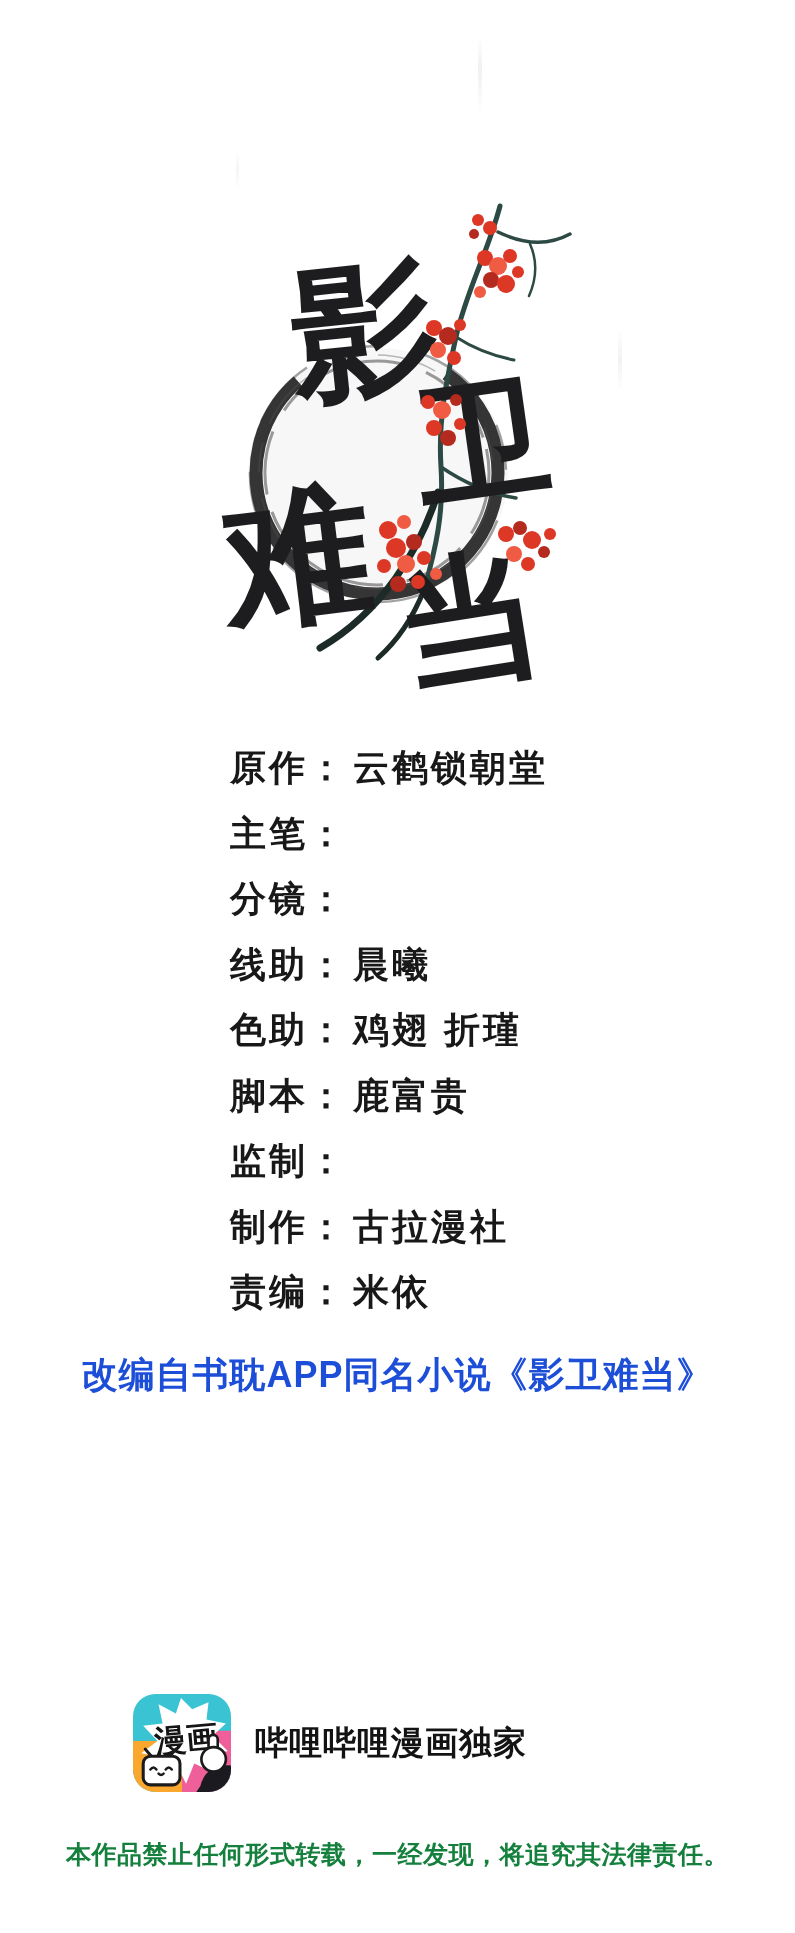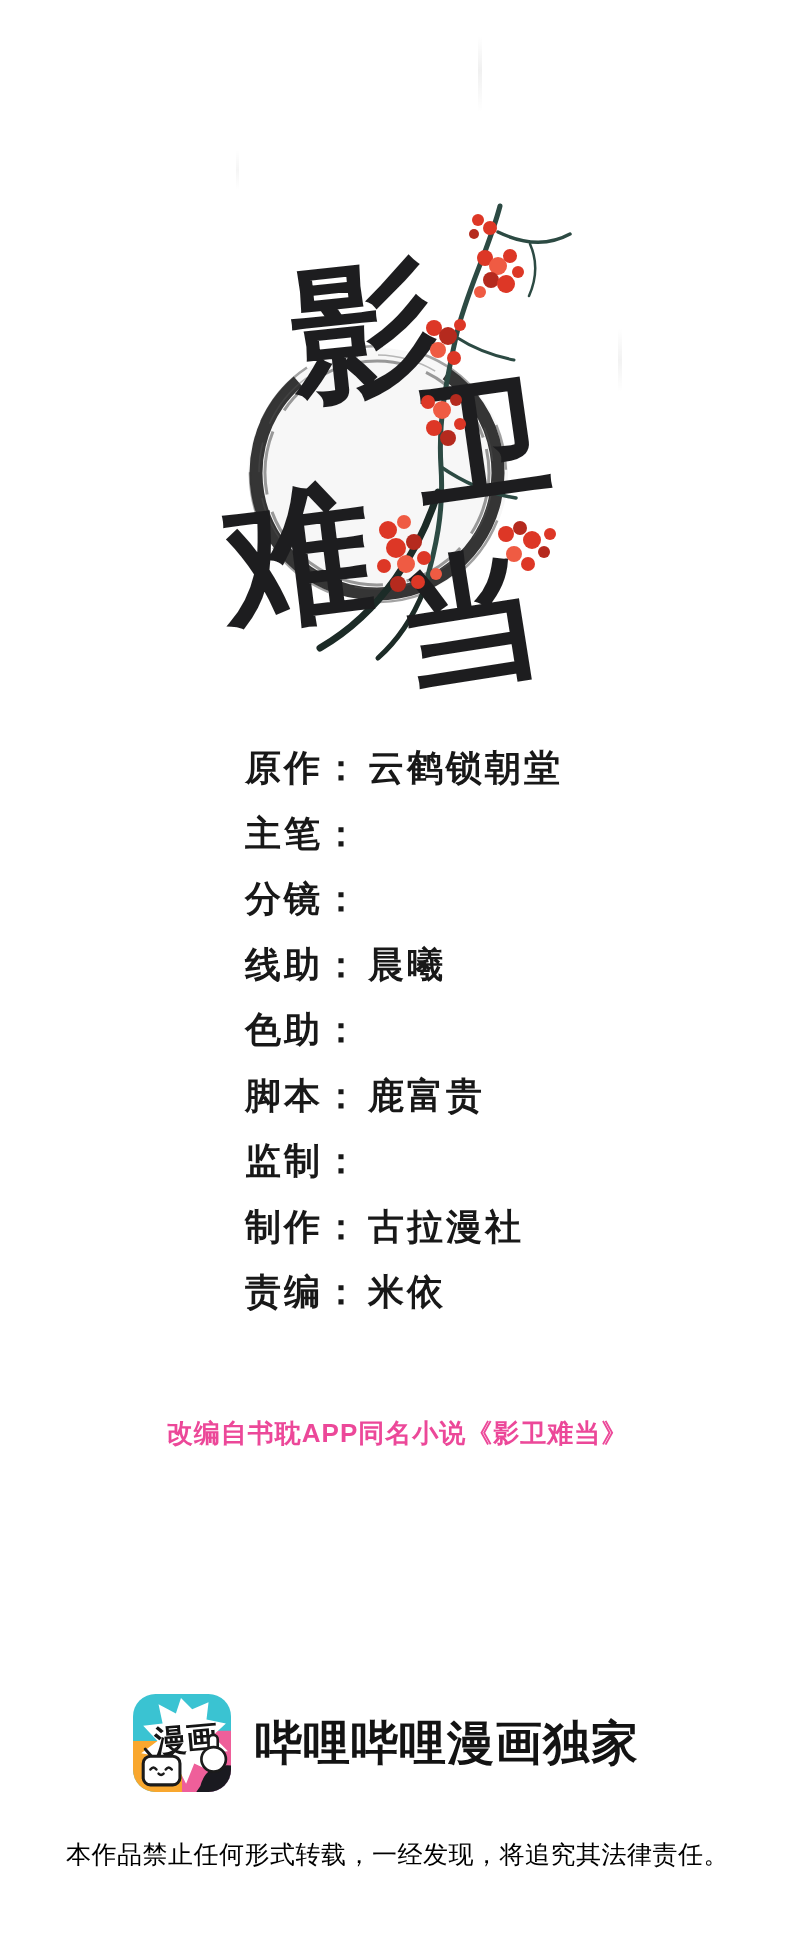--- a/index.html
+++ b/index.html
@@ -30,74 +30,74 @@
   }
   .title-art svg { width: 100%; height: 100%; display: block; }
   .cal-char {
     font-family: "DejaVu Serif", "Liberation Serif", serif;
     font-weight: 900;
   }
 
   
   .credits {
     position: absolute;
-    left: 245px; top: 736px;
+    left: 230px; top: 736px;
     color: #181818;
   }
   .credit-row {
     height: 65.5px;
     display: flex;
     align-items: center;
     font-size: 36px;
     font-weight: 700;
     letter-spacing: 3px;
     white-space: pre-wrap;
   }
   .credit-row .sep { margin-right: 6px; }
 
   
   .adaptation {
     position: absolute;
-    left: 0; top: 1416px;
+    left: 0; top: 1351px;
     width: 100%;
     text-align: center;
-    font-size: 26px;
+    font-size: 36px;
     font-weight: 700;
     letter-spacing: 1px;
-    color: #ec4899;
+    color: #1d4ed8;
   }
 
   
   .publisher {
     position: absolute;
     left: 133px; top: 1694px;
     display: flex;
     align-items: center;
     gap: 24px;
   }
   .app-icon { width: 98px; height: 98px; flex: 0 0 auto; }
   .app-icon svg { width: 100%; height: 100%; display: block; }
   .exclusive-text {
-    font-size: 47px;
+    font-size: 33px;
     font-weight: 700;
     letter-spacing: 1px;
     color: #131313;
     white-space: nowrap;
   }
 
   
   .footer {
     position: absolute;
     left: 0; top: 1838px;
     width: 100%;
     text-align: center;
     font-size: 25px;
-    font-weight: 400;
+    font-weight: 700;
     letter-spacing: 0.5px;
-    color: #000000;
+    color: #15803d;
   }
 </style>
 </head>
 <body>
 
 <div class="page">
 
   <div class="smudge s1"></div>
   <div class="smudge s2"></div>
   <div class="smudge s3"></div>
@@ -183,21 +183,21 @@
     <div class="credit-row">
       <span>主笔</span><span class="sep">：</span>
     </div>
     <div class="credit-row">
       <span>分镜</span><span class="sep">：</span>
     </div>
     <div class="credit-row">
       <span>线助</span><span class="sep">：</span><span>晨曦</span>
     </div>
     <div class="credit-row">
-      <span>色助</span><span class="sep">：</span>
+      <span>色助</span><span class="sep">：</span><span>鸡翅 折瑾</span>
     </div>
     <div class="credit-row">
       <span>脚本</span><span class="sep">：</span><span>鹿富贵</span>
     </div>
     <div class="credit-row">
       <span>监制</span><span class="sep">：</span>
     </div>
     <div class="credit-row">
       <span>制作</span><span class="sep">：</span><span>古拉漫社</span>
     </div>

